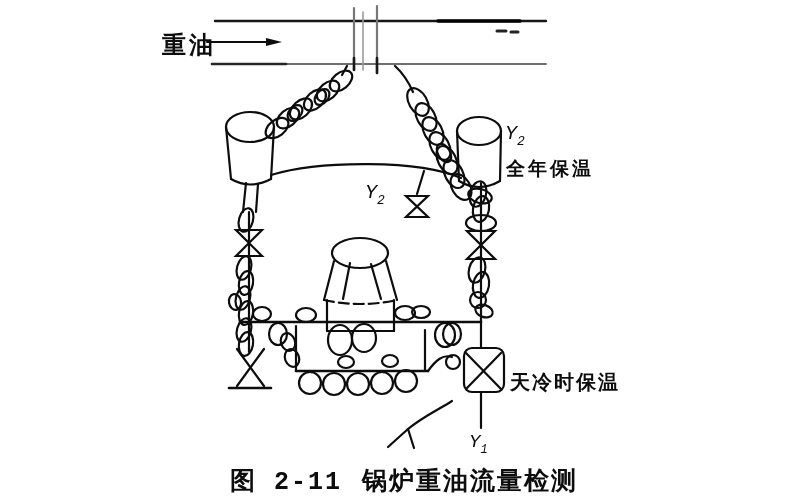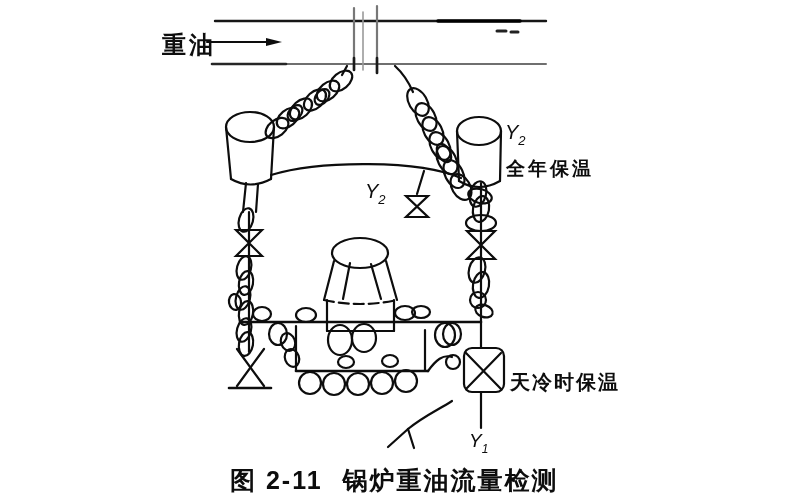--- a/index.html
+++ b/index.html
@@ -1,21 +1,21 @@
 <!DOCTYPE html>
 <html><head>
 <meta charset="utf-8">
 <style>
   html,body{margin:0;padding:0;background:#ffffff;}
   .figure{
     position:relative;
     width:800px;height:500px;
     background:#ffffff;
     overflow:hidden;
-    font-family:Liberation Sans, sans-serif;
+    font-family:Liberation Mono, monospace;
   }
   .figure svg{position:absolute;left:0;top:0;}
   text{fill:#0d0d0d;}
   .cjk{font-weight:bold;}
 </style>
 </head>
 <body>
 
 <div class="figure">
 <svg width="800" height="500" viewBox="0 0 800 500" fill="none" stroke="#0d0d0d" stroke-width="2.2" stroke-linecap="round">

